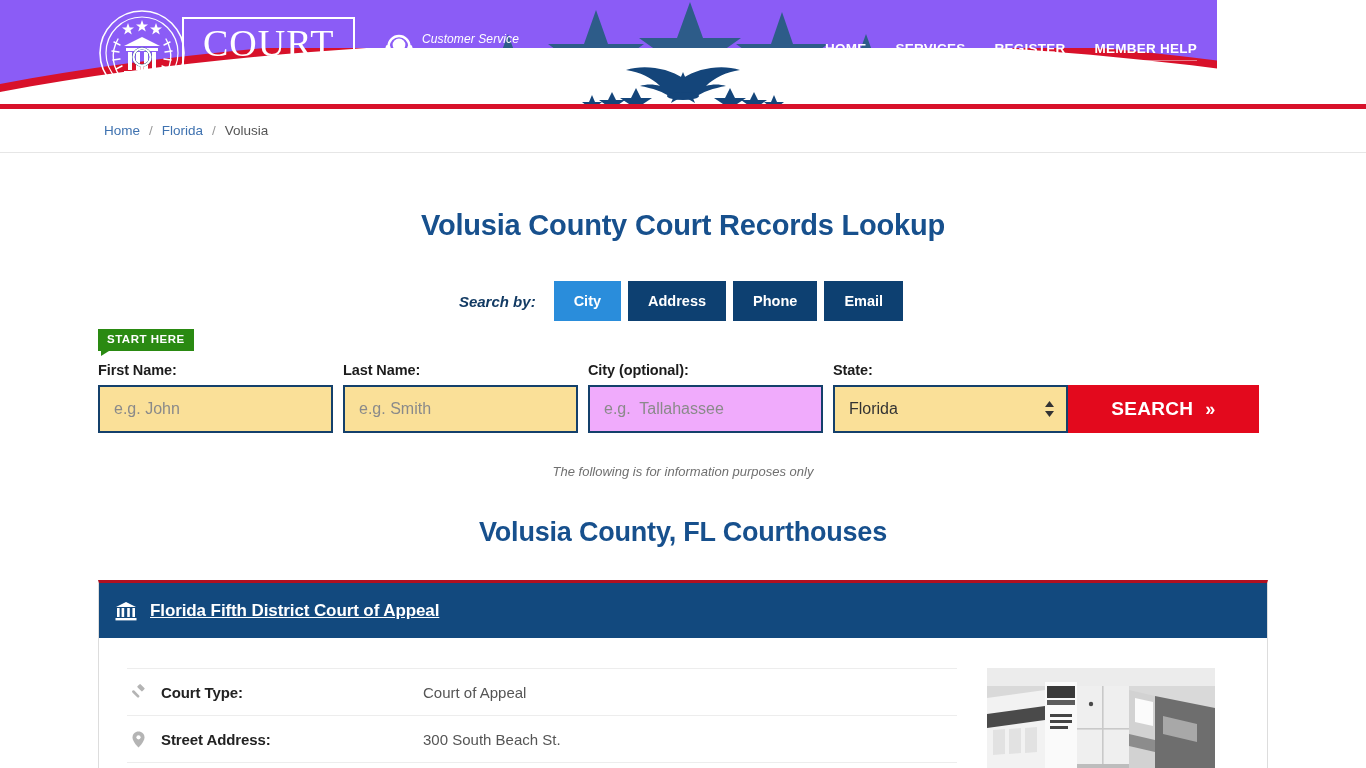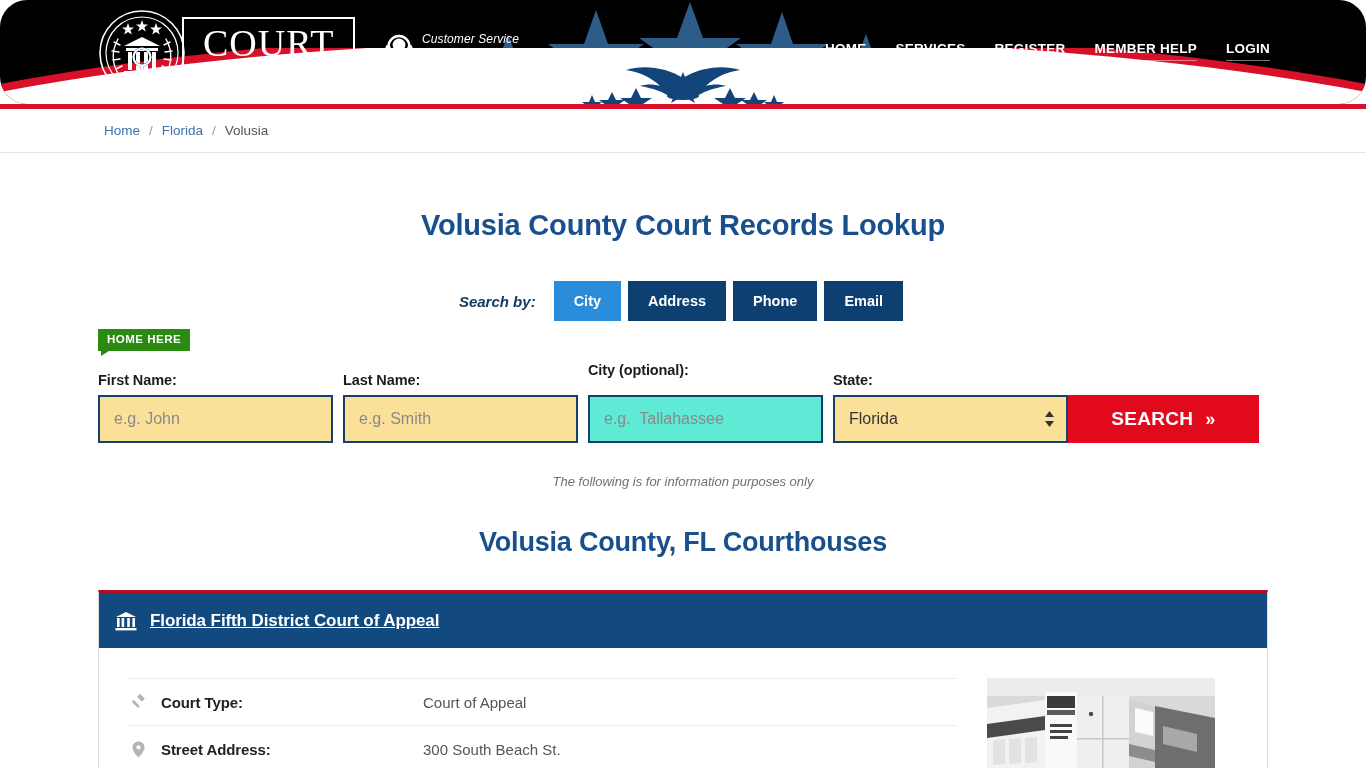--- a/index.html
+++ b/index.html
@@ -8,25 +8,24 @@
     margin: 0; padding: 0;
     width: 1366px; height: 768px;
     overflow: hidden;
     background: #ffffff;
     font-family: "Liberation Sans", sans-serif;
   }
 
   
   .site-header {
     position: relative;
-    width: 1366px;
+    width: 1217px;
     height: 104px;
-    background: #000000;
+    background: #8b5cf6;
     overflow: hidden;
-    border-radius: 27px;
   }
   .header-stars {
     position: absolute;
     top: 0; left: 0;
     width: 1366px; height: 104px;
     pointer-events: none;
   }
   .header-swoosh {
     position: absolute;
     left: 0; bottom: 0;
@@ -238,25 +237,25 @@
     height: 48px;
     border: 2px solid #14406b;
     background: #fae098;
     font-size: 16px;
     color: #333333;
     padding: 0 14px;
     font-family: "Liberation Sans", sans-serif;
     outline: none;
   }
   .field-input::placeholder { color: #8a8a8a; }
-  .field-input.plain { background: #5eead4; }
+  .field-input.plain { background: #f0abfc; }
 
   .field.first { width: 235px; margin-left: 0; }
   .field.last  { width: 235px; margin-left: 10px; }
-  .field.city  { width: 235px; margin-left: 10px; gap: 10px; }
+  .field.city  { width: 235px; margin-left: 10px; }
   .field.state { width: 235px; margin-left: 10px; }
 
   .select-wrap { position: relative; }
   .select-wrap .field-input { width: 100%; padding-right: 34px; }
   .select-arrows {
     position: absolute;
     right: 13px; top: 50%;
     transform: translateY(-50%);
     pointer-events: none;
   }
@@ -475,21 +474,21 @@
   <div class="searchby-row">
     <span class="searchby-label">Search by:</span>
     <button class="tab-btn active">City</button>
     <button class="tab-btn">Address</button>
     <button class="tab-btn">Phone</button>
     <button class="tab-btn">Email</button>
   </div>
 
   <div class="search-form">
 
-    <div class="start-here">HOME HERE</div>
+    <div class="start-here">START HERE</div>
 
     <div class="fields-row">
 
       <div class="field first">
         <label class="field-label">First Name:</label>
         <input class="field-input" type="text" placeholder="e.g. John" style="">
       </div>
 
       <div class="field last">
         <label class="field-label">Last Name:</label>

